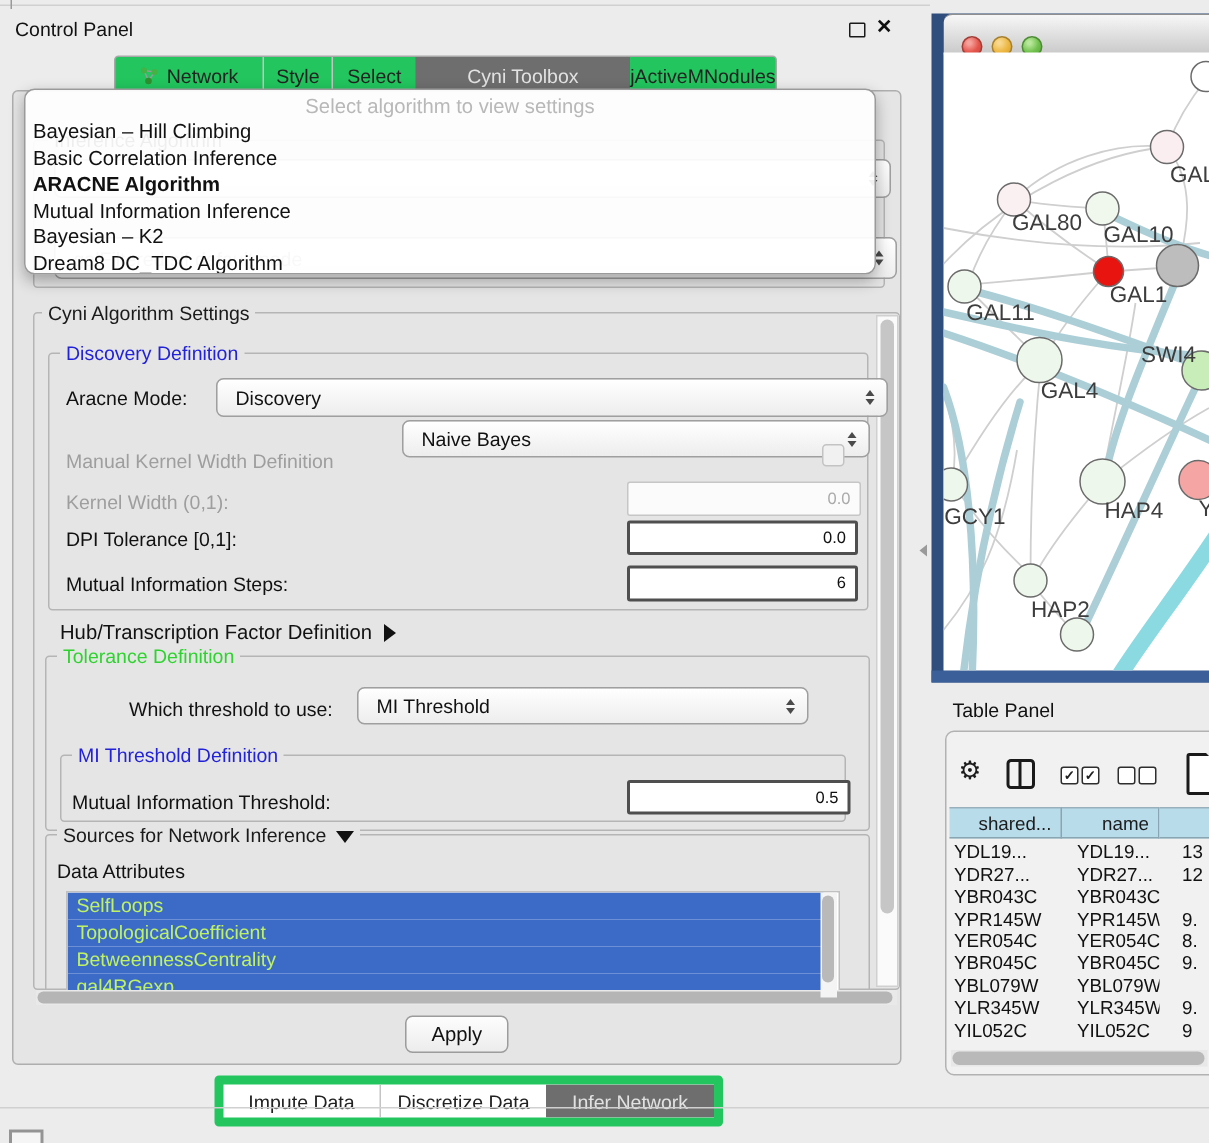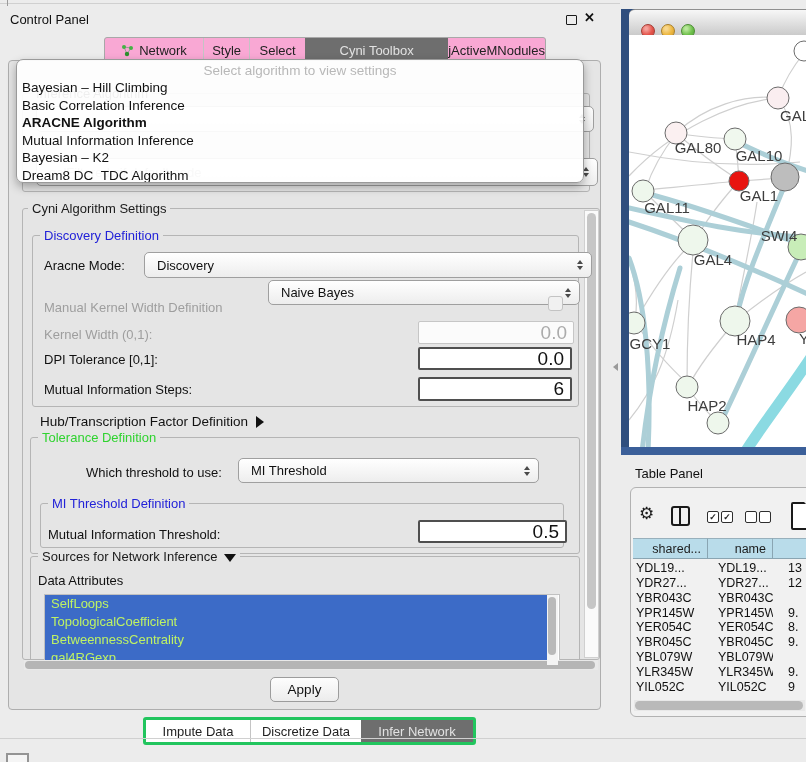--- a/index.html
+++ b/index.html
@@ -4,61 +4,61 @@
 <style>
   html,body{margin:0;padding:0;}
   #screen{position:relative;width:806px;height:762px;background:#ececec;overflow:hidden;
           font-family:"Liberation Sans",sans-serif;color:#1a1a1a;}
   .abs{position:absolute;}
   .hairline{position:absolute;background:#d0d0d0;}
   
   .cp-title{position:absolute;left:10px;top:12px;font-size:13px;color:#111;}
   .float-btn{position:absolute;left:566px;top:15px;width:9px;height:8px;border:1.5px solid #1a1a1a;border-radius:1px;background:transparent;}
   .close-btn{position:absolute;left:584px;top:10px;font-size:13px;font-weight:bold;color:#111;}
-  .tabstrip{position:absolute;left:104px;top:37px;width:440px;height:24px;background:#f9a8d4;
+  .tabstrip{position:absolute;left:76px;top:37px;width:440px;height:24px;background:#22c55e;
             border:1px solid #a8a8a8;border-radius:3px;display:flex;align-items:stretch;overflow:hidden;}
   .tab{display:flex;align-items:center;justify-content:center;font-size:13px;color:#222;gap:5px;}
   .tab.sep{border-left:1px solid #c4c4c4;align-items:center;}
   .tab.dark{background:#6e6e6e;color:#e2e2e2;}
   .content-panel{position:absolute;left:8px;top:60px;width:591px;height:648px;background:#e5e5e5;
                  border:1px solid #aeaeae;border-radius:4px;}
   
   .group{position:absolute;border:1px solid #b5b5b5;border-radius:3px;}
   .gtitle{position:absolute;font-size:13px;background:#e5e5e5;padding:0 4px;white-space:nowrap;}
   .gtitle.blue{color:#2222d8;}
   .gtitle.green{color:#2fd32f;}
   .flabel{position:absolute;font-size:13px;font-weight:normal;color:#111;white-space:nowrap;}
   .flabel.dis{color:#9e9e9e;}
   .combo{position:absolute;background:linear-gradient(#ffffff,#ededed);border:1px solid #9f9f9f;
          border-radius:5px;font-size:13px;color:#111;display:flex;align-items:center;padding-left:12px;}
   .stepper{position:absolute;right:8px;top:50%;transform:translateY(-50%);display:flex;flex-direction:column;align-items:center;gap:2px;}
   .stepper i{display:block;width:0;height:0;border-left:3.5px solid transparent;border-right:3.5px solid transparent;}
   .stepper .up{border-bottom:4px solid #4a4a4a;}
   .stepper .dn{border-top:4px solid #4a4a4a;}
-  .field{position:absolute;background:#fff;border:2px solid #4f4f4f;border-radius:2px;font-size:19px;color:#111;
+  .field{position:absolute;background:#fff;border:2px solid #4f4f4f;border-radius:2px;font-size:11px;color:#111;
          display:flex;align-items:center;justify-content:flex-end;padding-right:6px;}
   .field.dis{border:1px solid #c6c6c6;background:#fbfbfb;color:#ababab;}
   .checkbox{position:absolute;width:13px;height:13px;border:1px solid #c3c3c3;border-radius:3px;background:#f1f1f1;}
   
   .popup{position:absolute;left:16px;top:59px;width:566px;height:122px;background:rgba(255,255,255,0.93);
          border:1px solid #9a9a9a;border-radius:7px;box-shadow:0 4px 10px rgba(0,0,0,0.3);z-index:10;overflow:hidden;}
   .popup .ph{height:17px;line-height:17px;text-align:center;font-size:13.5px;color:#b8b8b8;margin-top:2px;}
   .pitem{height:17.5px;line-height:17.5px;padding-left:5px;font-size:13.5px;color:#111;white-space:nowrap;}
   .pitem.bold{font-weight:bold;}
   .ghost-combo-text{color:#9e9e9e;font-weight:normal;}
   
   .attr-list{position:absolute;left:44px;top:594px;width:514px;height:72px;background:#fff;border:1px solid #c0c0c0;overflow:hidden;}
   .attr-item{height:18px;line-height:18px;background:#3c6bc7;color:#bef264;font-size:13px;padding-left:6px;width:498px;}
   
   .sb-track{position:absolute;background:#fafafa;border:1px solid #d0d0d0;}
   .sb-thumb{position:absolute;background:#c6c6c6;border-radius:5px;}
   
   .apply-btn{position:absolute;left:270px;top:677px;width:67px;height:23px;background:linear-gradient(#fdfdfd,#ececec);
              border:1px solid #9c9c9c;border-radius:5px;font-size:13.5px;color:#111;display:flex;align-items:center;justify-content:center;}
-  .btabstrip{position:absolute;left:143px;top:717px;width:327px;height:22px;background:#fff;border:3px solid #22c55e;
+  .btabstrip{position:absolute;left:143px;top:717px;width:327px;height:22px;background:#fff;border:6px solid #22c55e;
              border-radius:3px;display:flex;overflow:hidden;}
   
   .net-frame{position:absolute;left:621px;top:9px;width:185px;height:446px;background:#2f4e7e;}
   .net-frame-bottom{position:absolute;left:621px;top:447px;width:185px;height:8px;background:#3b5f99;}
   .net-titlebar{position:absolute;left:629px;top:9px;width:177px;height:26px;background:linear-gradient(#f7f7f7,#c9c9c9);
                 border-top:1px solid #8f8f8f;border-bottom:1px solid #9a9a9a;border-radius:6px 0 0 0;}
   .tl{position:absolute;top:14px;width:14px;height:14px;border-radius:50%;}
   .net-canvas{position:absolute;left:629px;top:35px;width:177px;height:412px;background:#fff;overflow:hidden;}
   .node-label{font-family:"Liberation Sans",sans-serif;font-size:15px;fill:#3d3d3d;}
   .edge-thin{fill:none;stroke:#cfcfcf;stroke-width:1.2;}

